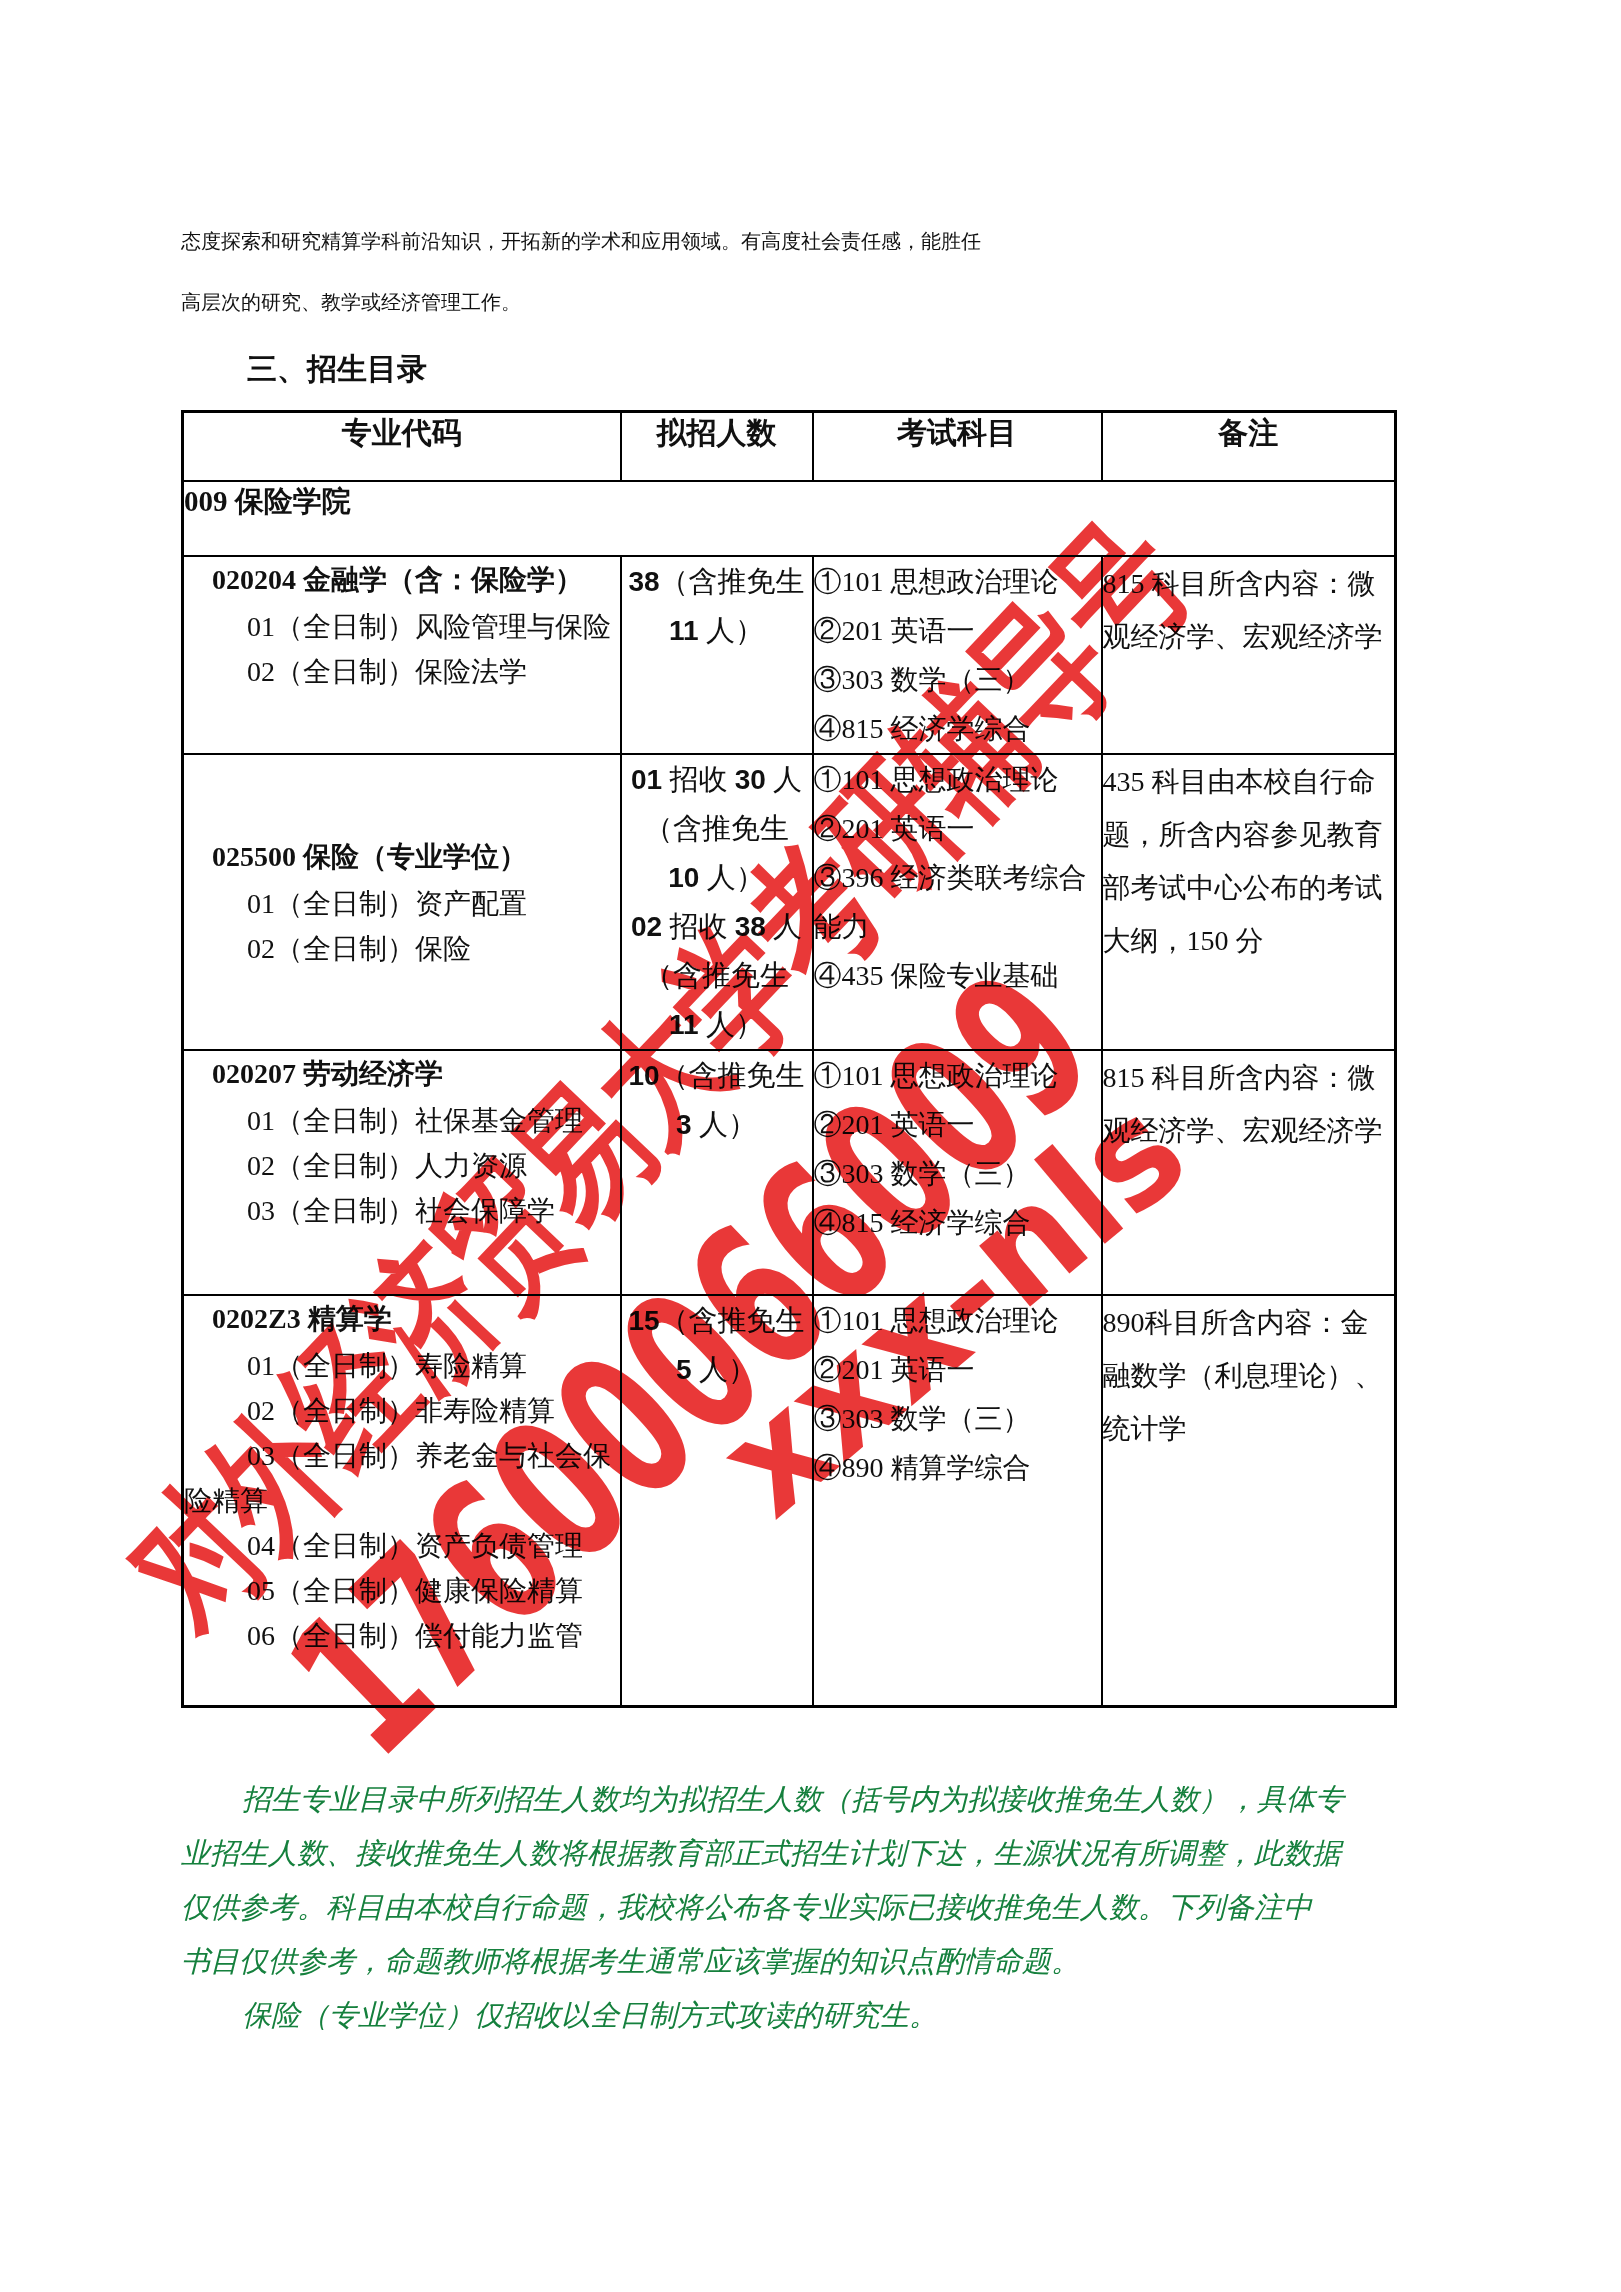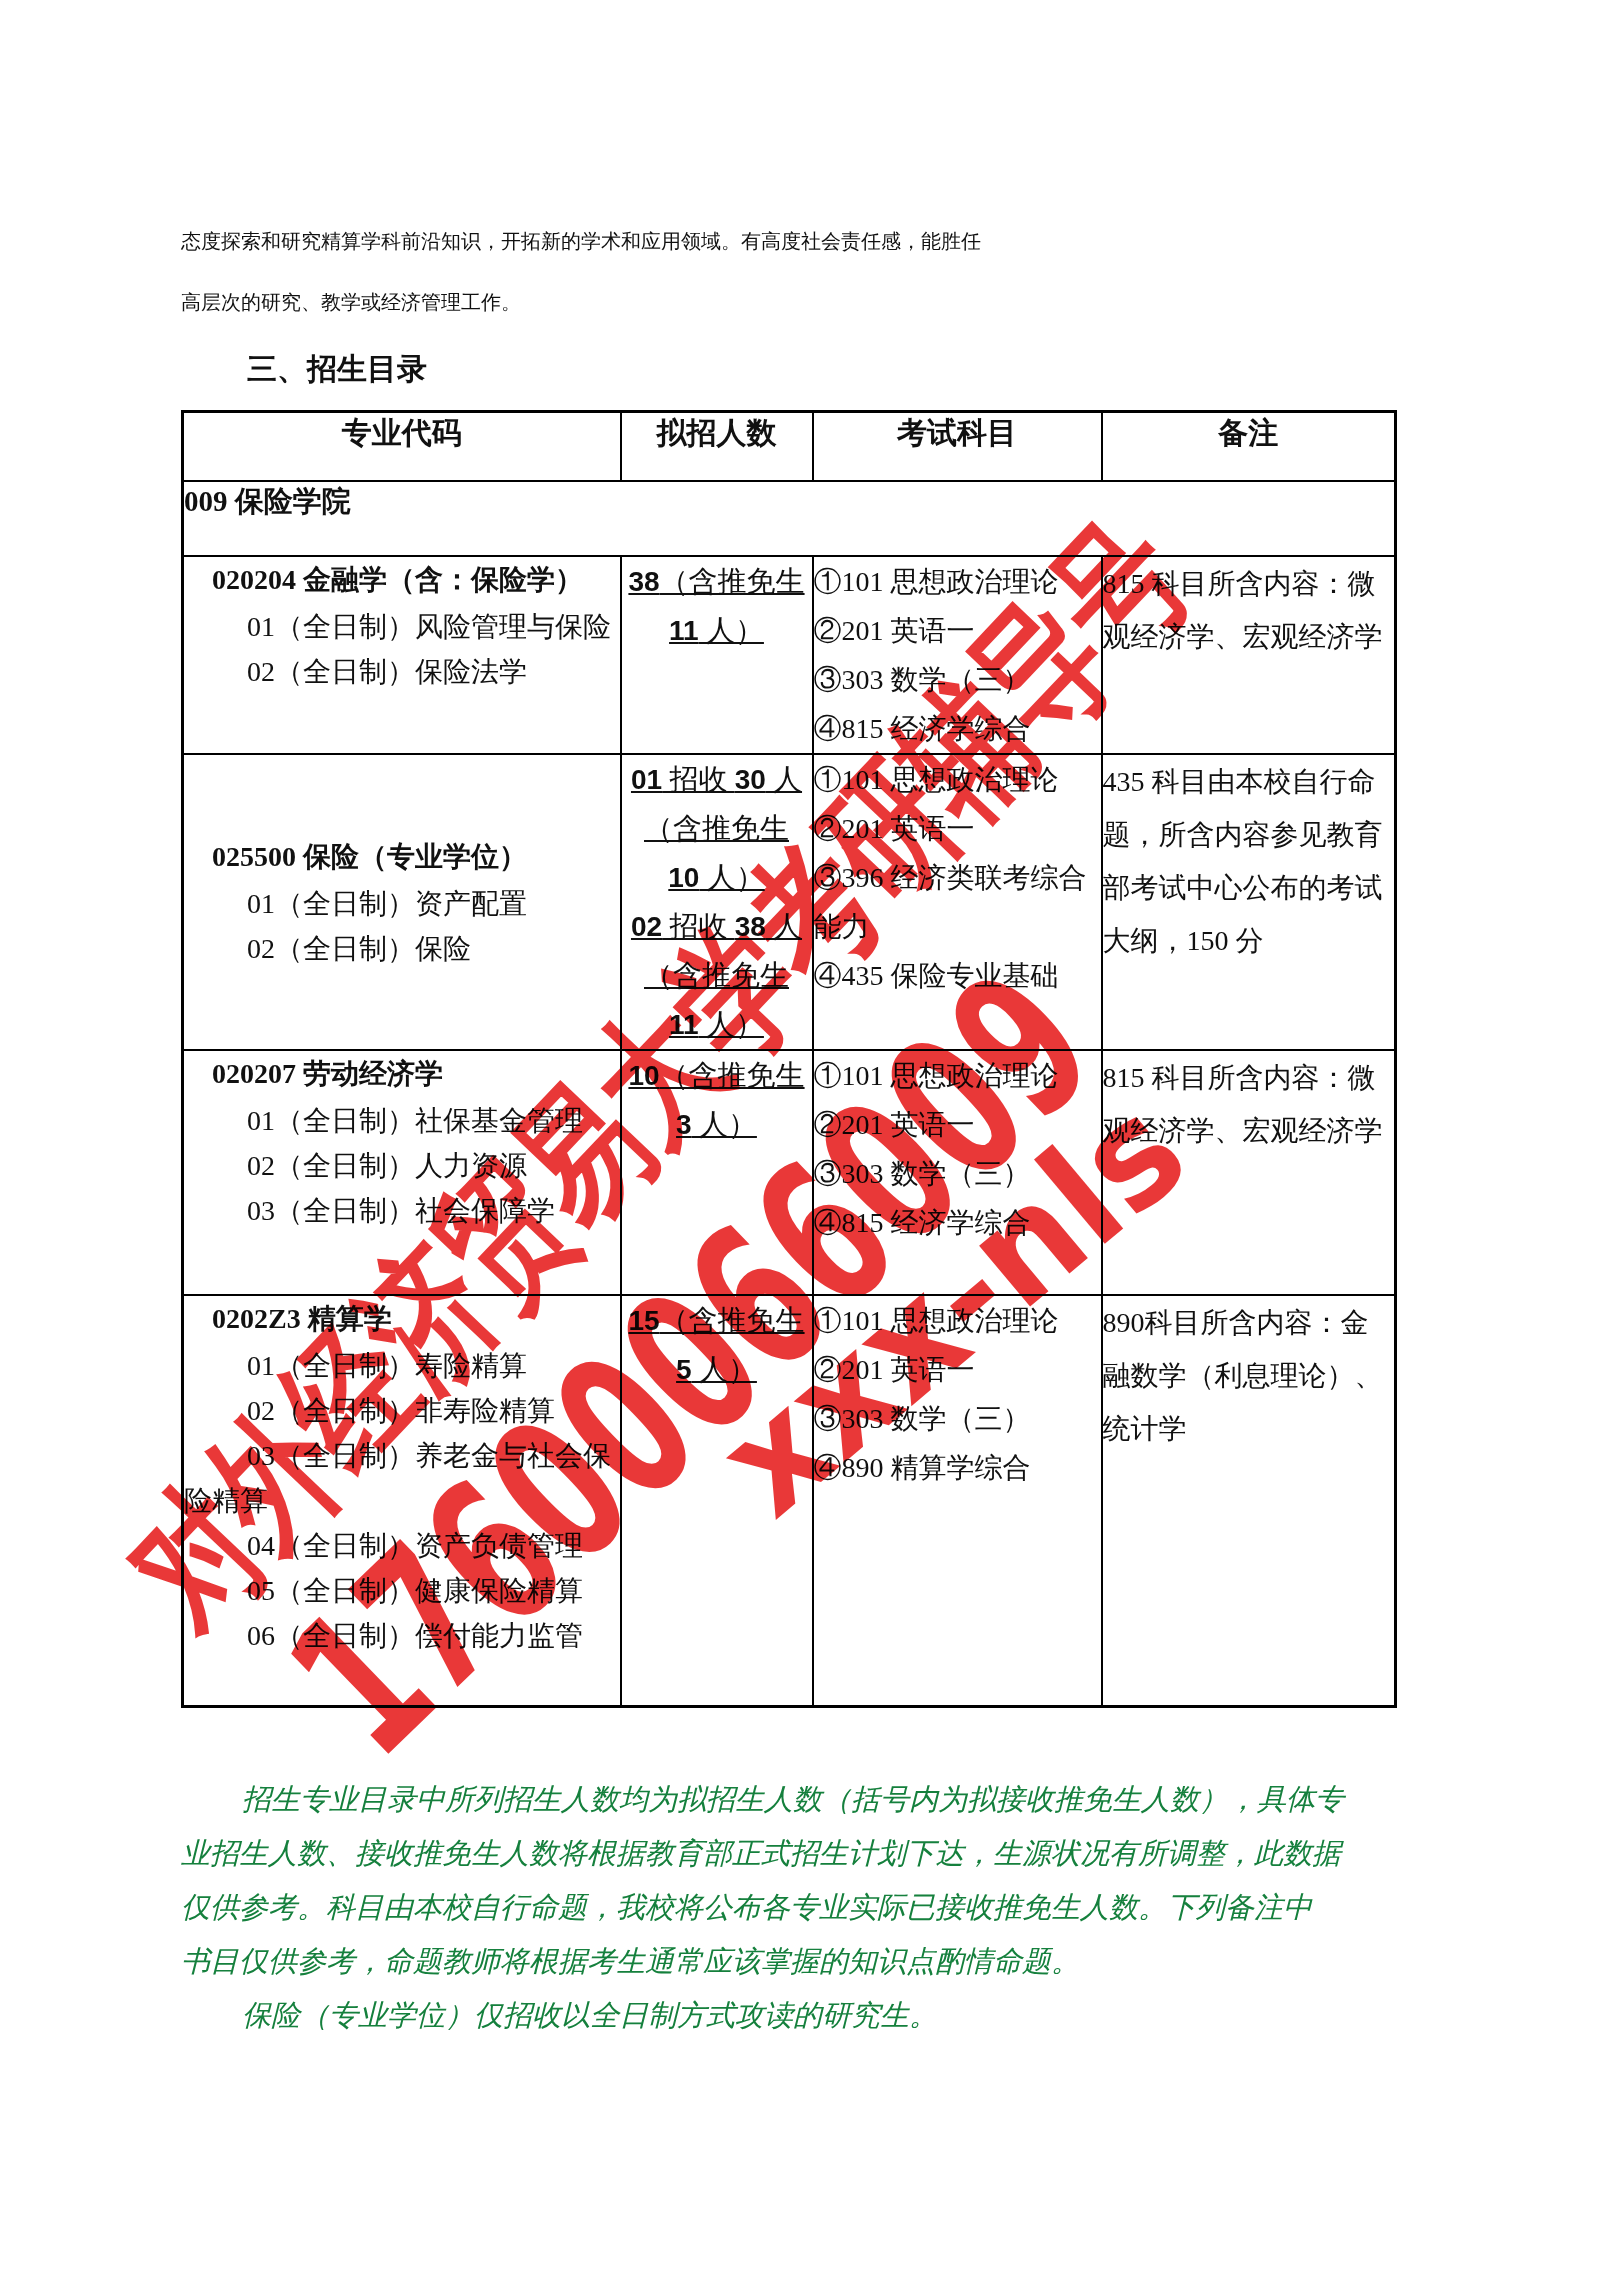--- a/index.html
+++ b/index.html
@@ -16,21 +16,21 @@
   .tbl-wrap{position:absolute;left:181px;top:410px;z-index:1;}
   table.catalog{border-collapse:collapse;table-layout:fixed;width:1213px;background:transparent;}
   table.catalog{border:3.9px solid #000;}
   table.catalog th,table.catalog td{border:2.9px solid #000;padding:0;vertical-align:top;}
   th.hdr{height:67px;font-size:30px;font-weight:bold;vertical-align:middle;}
   td.college{height:73px;font-size:29px;font-weight:bold;vertical-align:middle;padding-left:12.7px;}
   td.col-code{font-size:28px;line-height:45px;padding:7.8px 9.8px 7.8px 39px;}
   td.col-code .code{font-weight:bold;margin-bottom:2px;padding-left:28px;}
   td.col-code .dir{text-indent:63px;}
   td.col-code.middle{vertical-align:middle;}
-  td.col-quota{font-size:29px;line-height:49px;text-align:center;vertical-align:middle;padding:3.9px 5.9px;text-decoration:underline;}
+  td.col-quota{font-size:29px;line-height:49px;text-align:center;vertical-align:middle;padding:3.9px 5.9px;}
   td.col-quota .num{font-family:"Liberation Sans","DejaVu Sans",sans-serif;font-weight:bold;font-size:28px;}
   td.col-subj{font-size:28px;line-height:49px;vertical-align:middle;padding:5.9px 13.7px 5.9px 27.4px;}
   td.col-note{font-size:28px;line-height:53px;vertical-align:middle;padding:5.9px 17.6px 5.9px 23.5px;}
   
   .footnotes{top:1772px;font-size:29px;line-height:54px;}
   .footnotes .fline{white-space:nowrap;}
   .footnotes .indent{text-indent:61px;}
   
   .wm{position:absolute;left:0;top:0;z-index:5;pointer-events:none;mix-blend-mode:multiply;}
   .wm text{

